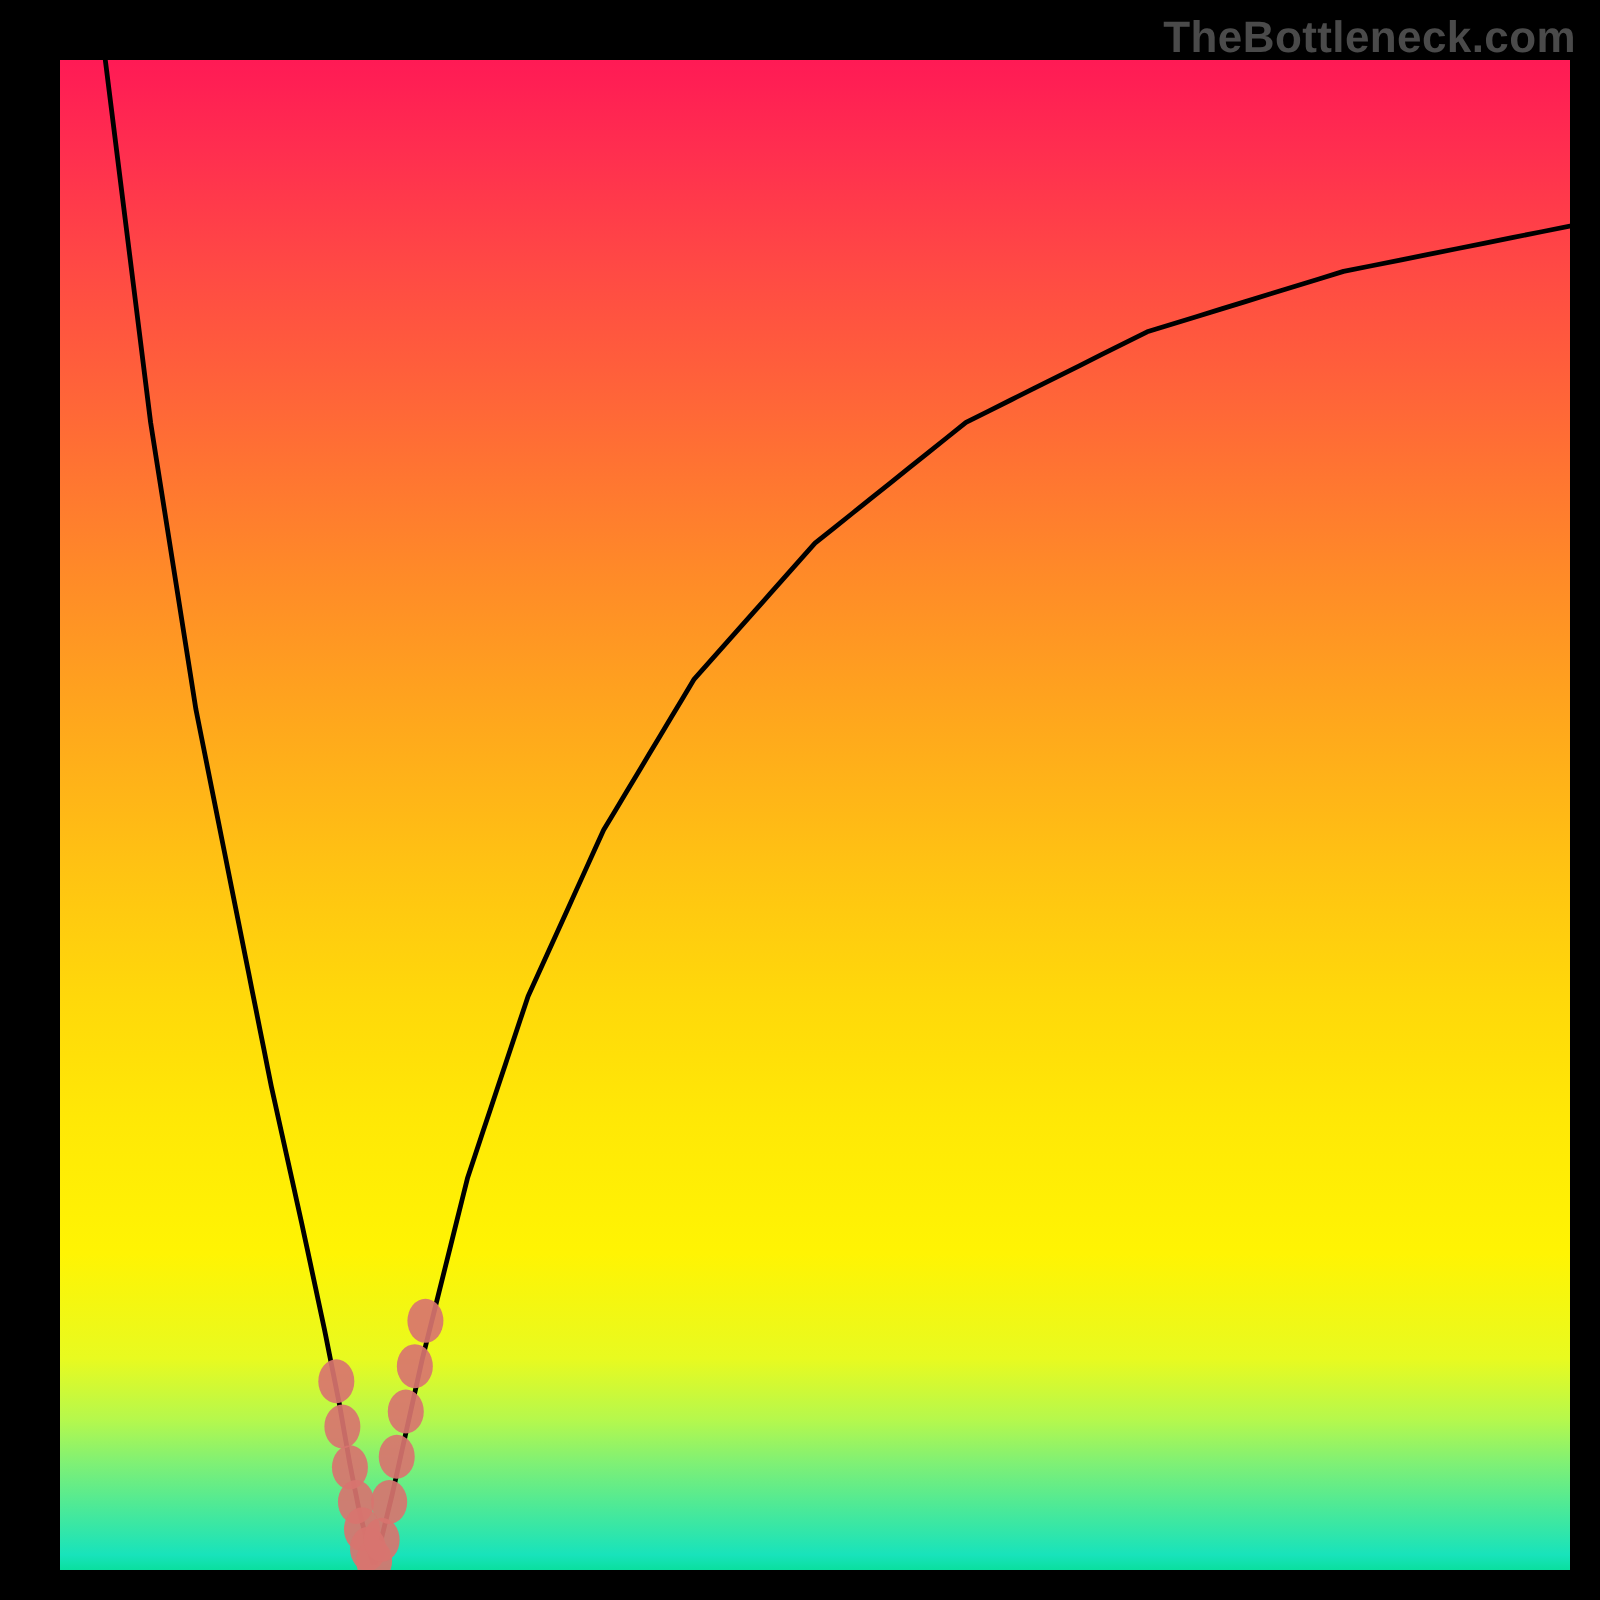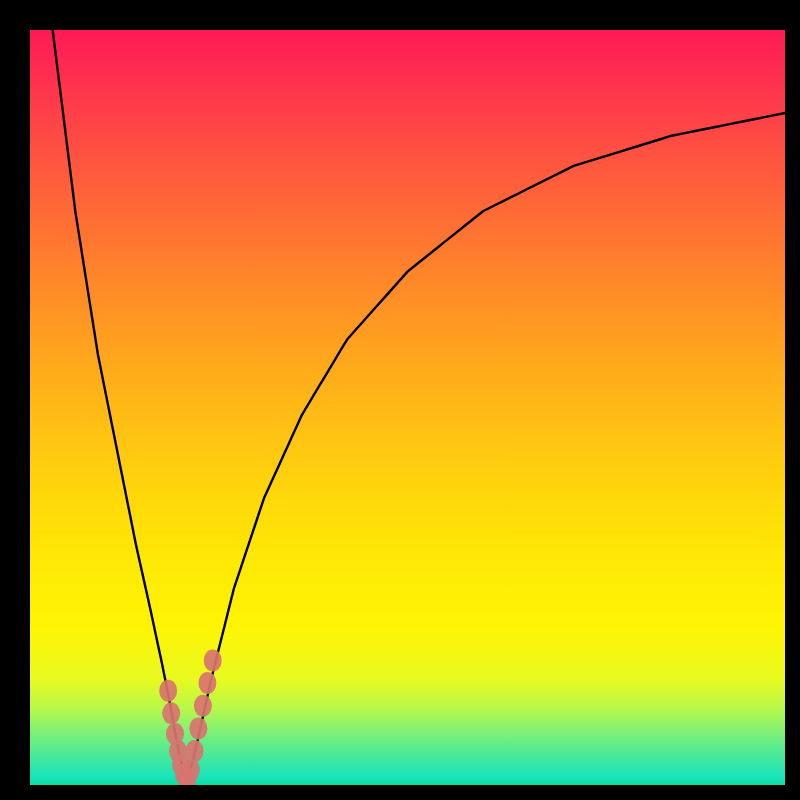--- a/index.html
+++ b/index.html
@@ -54,20 +54,21 @@
     position: absolute;
     inset: 0;
     width: 100%;
     height: 100%;
   }
 </style>
 </head>
 <body>
 
 <div class="outer">
+  <div class="watermark">TheBottleneck.com</div>
   <div class="plot">
     <div class="gradient-bg"></div>
     <svg class="curve" viewBox="0 0 755 755" preserveAspectRatio="none">
       <g id="curve-path">
           <path d="M22.65 0.00 L25.48 22.65 L28.31 45.30 L31.14 67.95 L33.98 90.60 L36.81 113.25 L39.64 135.90 L42.47 158.55 L45.30 181.20 L48.13 199.13 L50.96 217.06 L53.79 234.99 L56.63 252.92 L59.46 270.86 L62.29 288.79 L65.12 306.72 L67.95 324.65 L70.78 338.81 L73.61 352.96 L76.44 367.12 L79.27 381.27 L82.11 395.43 L84.94 409.59 L87.77 423.74 L90.60 437.90 L92.49 447.34 L94.38 456.77 L96.26 466.21 L98.15 475.65 L100.04 485.09 L101.93 494.53 L103.81 503.96 L105.70 513.40 L107.59 521.89 L109.47 530.39 L111.36 538.88 L113.25 547.38 L115.14 555.87 L117.03 564.36 L118.91 572.86 L120.80 581.35 L122.22 587.96 L123.63 594.56 L125.05 601.17 L126.46 607.77 L127.88 614.38 L129.29 620.99 L130.71 627.59 L132.13 634.20 L133.07 638.92 L134.01 643.64 L134.96 648.36 L135.90 653.08 L136.84 657.79 L137.79 662.51 L138.73 667.23 L139.68 671.95 L140.34 675.73 L141.00 679.50 L141.66 683.27 L142.32 687.05 L142.98 690.83 L143.64 694.60 L144.30 698.38 L144.96 702.15 L145.53 704.98 L146.09 707.81 L146.66 710.64 L147.22 713.48 L147.79 716.31 L148.36 719.14 L148.92 721.97 L149.49 724.80 L149.96 726.69 L150.43 728.58 L150.91 730.46 L151.38 732.35 L151.85 734.24 L152.32 736.13 L152.79 738.01 L153.27 739.90 L153.64 741.32 L154.02 742.73 L154.40 744.15 L154.77 745.56 L155.15 746.98 L155.53 748.39 L155.91 749.81 L156.28 751.23 " fill="none" stroke="#000000" stroke-width="2.4" stroke-linecap="round" stroke-linejoin="round"></path>
           <path d="M157.79 751.23 L158.83 746.98 L159.87 742.73 L160.91 738.48 L161.95 734.24 L162.99 729.99 L164.02 725.74 L165.06 721.50 L166.10 717.25 L167.99 708.76 L169.88 700.26 L171.76 691.77 L173.65 683.27 L175.54 674.78 L177.42 666.29 L179.31 657.79 L181.20 649.30 L184.03 637.98 L186.86 626.65 L189.69 615.33 L192.53 604.00 L195.36 592.67 L198.19 581.35 L201.02 570.02 L203.85 558.70 L207.63 547.38 L211.40 536.05 L215.17 524.73 L218.95 513.40 L222.72 502.07 L226.50 490.75 L230.28 479.43 L234.05 468.10 L238.77 457.72 L243.49 447.34 L248.21 436.96 L252.93 426.57 L257.64 416.19 L262.36 405.81 L267.08 395.43 L271.80 385.05 L277.46 375.61 L283.13 366.18 L288.79 356.74 L294.45 347.30 L300.11 337.86 L305.78 328.43 L311.44 318.99 L317.10 309.55 L324.65 301.06 L332.20 292.56 L339.75 284.07 L347.30 275.57 L354.85 267.08 L362.40 258.59 L369.95 250.09 L377.50 241.60 L386.94 234.05 L396.38 226.50 L405.81 218.95 L415.25 211.40 L424.69 203.85 L434.12 196.30 L443.56 188.75 L453.00 181.20 L464.32 175.54 L475.65 169.88 L486.98 164.21 L498.30 158.55 L509.63 152.89 L520.95 147.22 L532.27 141.56 L543.60 135.90 L555.87 132.13 L568.14 128.35 L580.41 124.58 L592.68 120.80 L604.94 117.02 L617.21 113.25 L629.48 109.48 L641.75 105.70 L655.91 102.87 L670.06 100.04 L684.22 97.21 L698.38 94.38 L712.53 91.54 L726.69 88.71 L740.84 85.88 L755.00 83.05 " fill="none" stroke="#000000" stroke-width="2.4" stroke-linecap="round" stroke-linejoin="round"></path>
         </g>
       <g id="marker-group">
           <ellipse cx="138.16" cy="660.63" rx="9" ry="11" fill="#d8746f" fill-opacity="0.92"></ellipse>
           <ellipse cx="141.19" cy="683.27" rx="9" ry="11" fill="#d8746f" fill-opacity="0.92"></ellipse>

